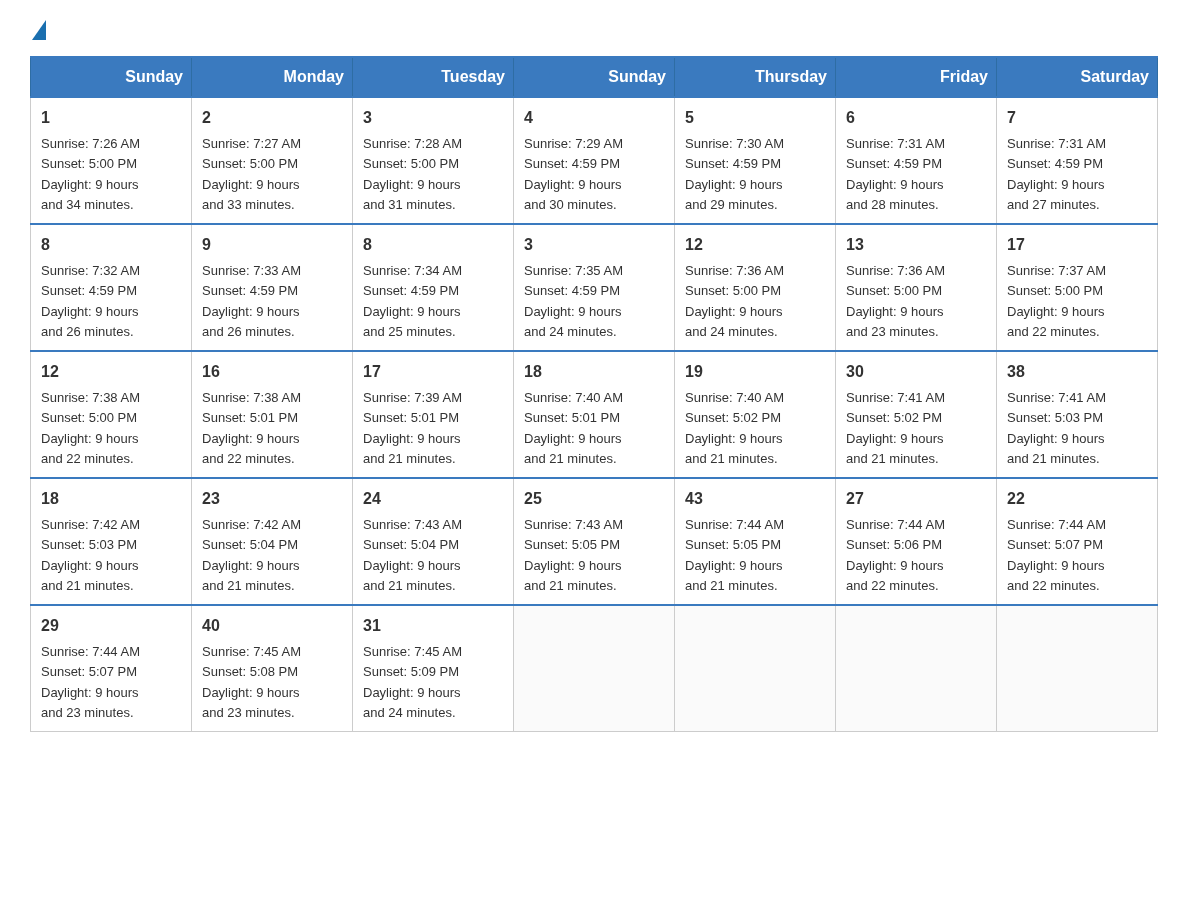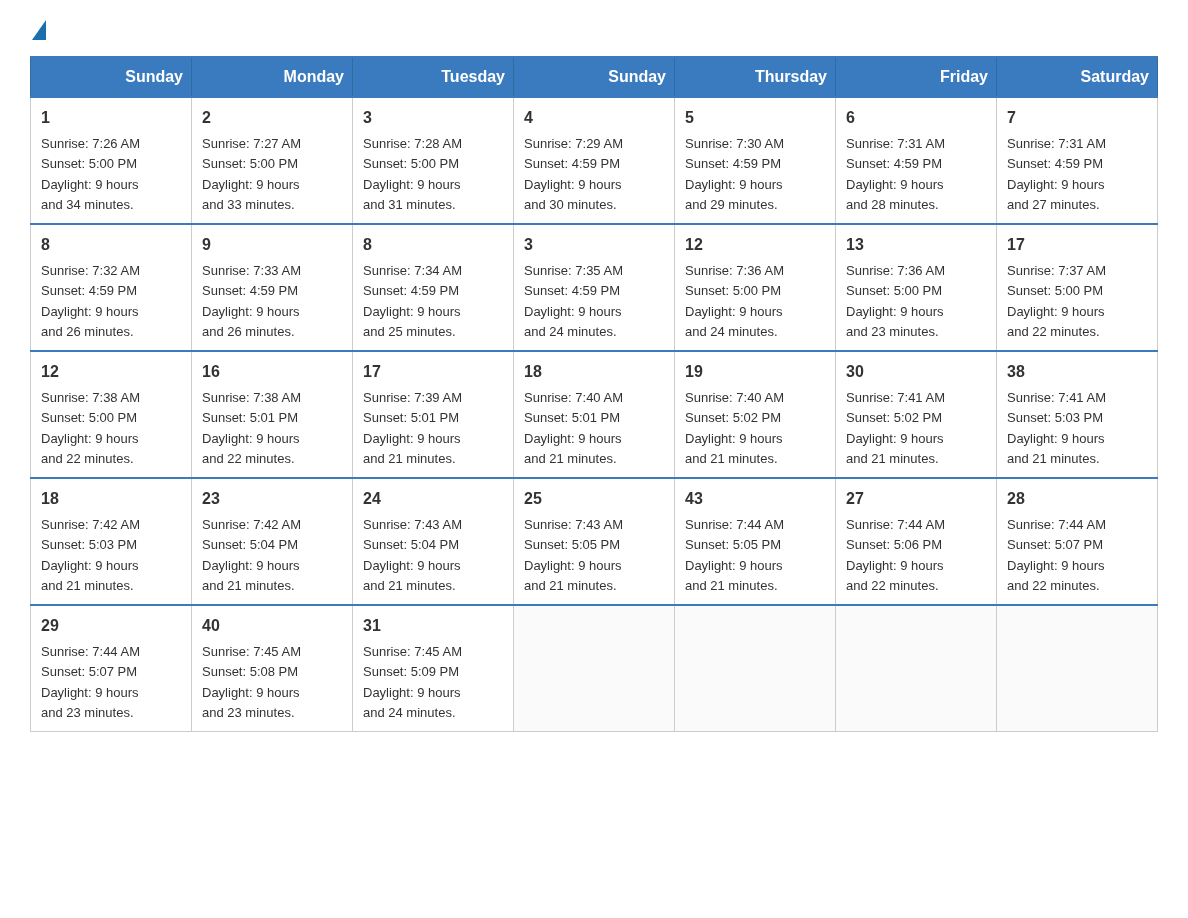--- a/index.html
+++ b/index.html
@@ -374,21 +374,21 @@
         <td>
         <span class="day-num">27</span>
         <span class="day-info">
           Sunrise: 7:44 AM<br>
           Sunset: 5:06 PM<br>
           Daylight: 9 hours<br>
           and 22 minutes.
         </span>
       </td>
         <td>
-        <span class="day-num">28</span>
+        <span class="day-num">22</span>
         <span class="day-info">
           Sunrise: 7:44 AM<br>
           Sunset: 5:07 PM<br>
           Daylight: 9 hours<br>
           and 22 minutes.
         </span>
       </td>
       </tr>
       <tr>
         <td>

